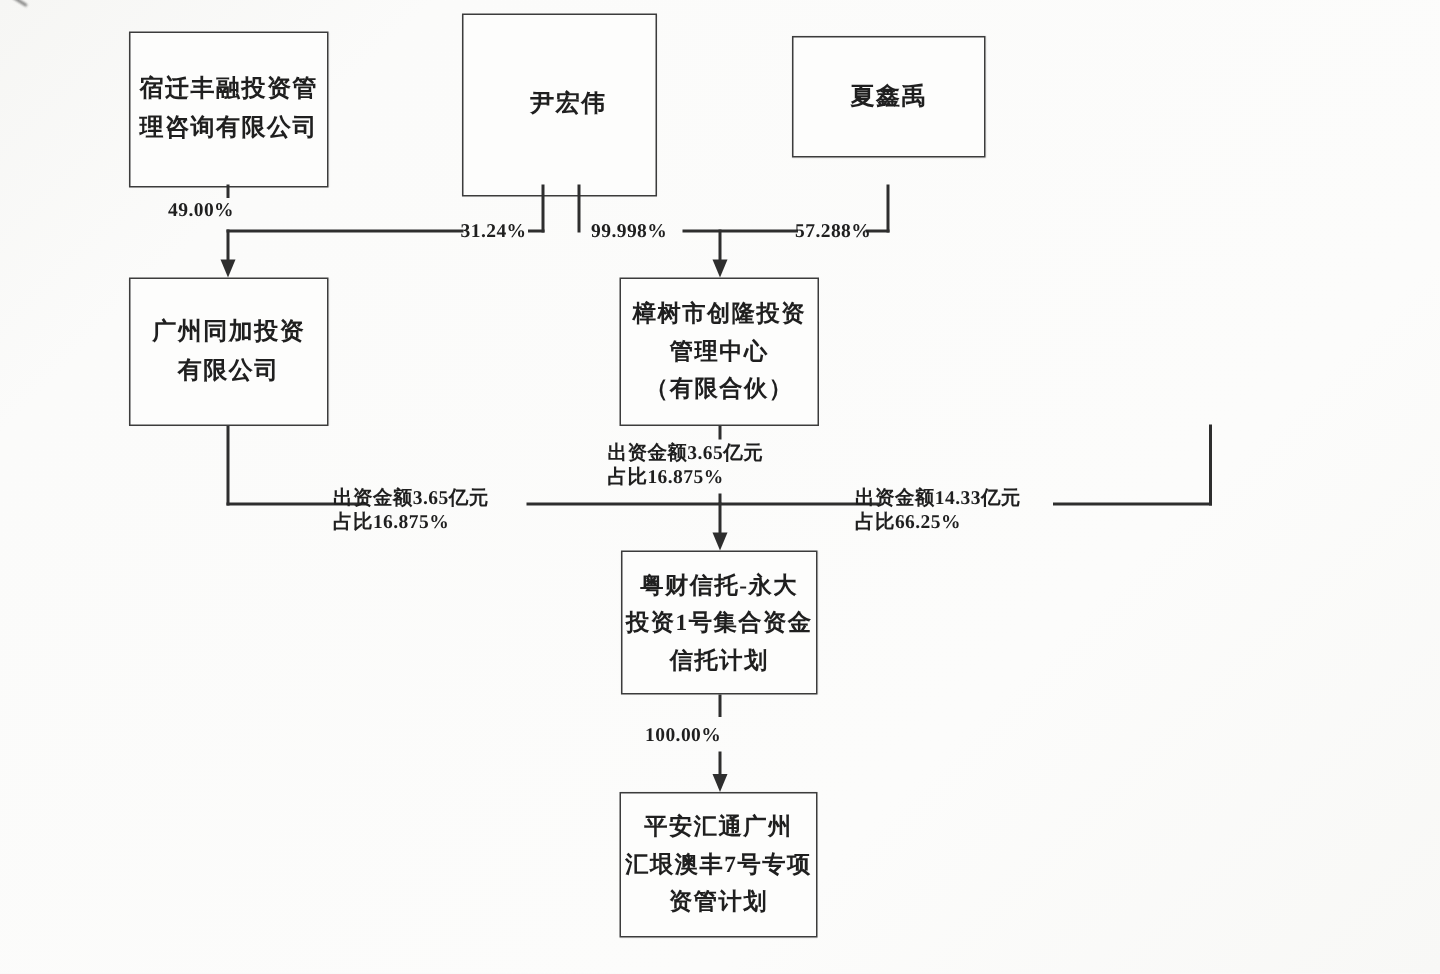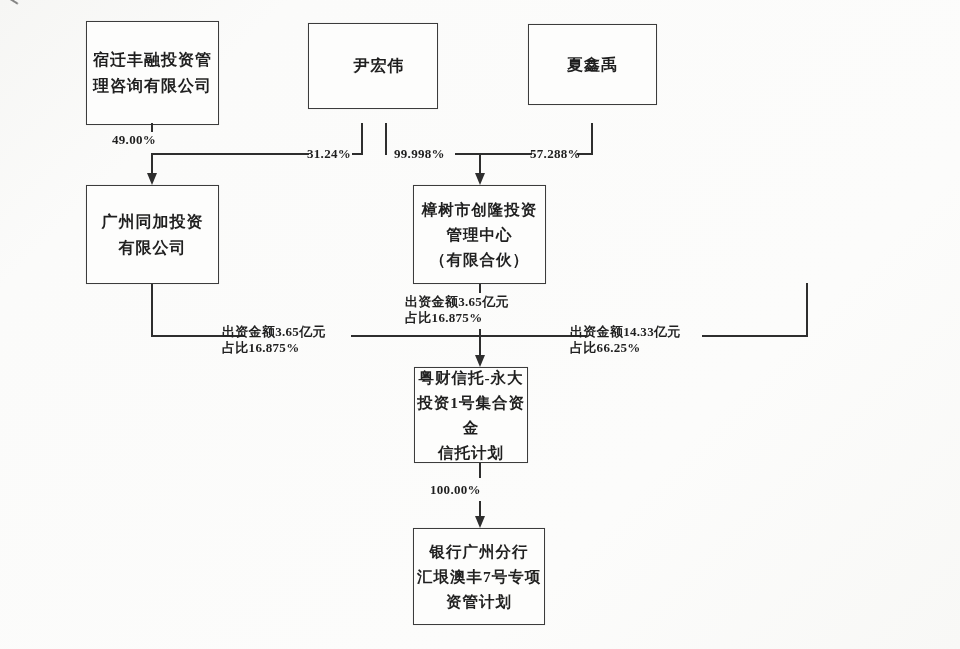--- a/index.html
+++ b/index.html
@@ -31,26 +31,26 @@
     border: 1.6px solid var(--box-border);
     display: flex; align-items: center; justify-content: center;
     text-align: center;
     color: var(--text);
     font-size: 16px; line-height: 26px; font-weight: 600;
     letter-spacing: 1px;
     white-space: pre-line;
     box-shadow: 0 0 1px rgba(0,0,0,.18);
   }
   .n1 { left: 86px;  top: 21px;  width: 133px; height: 104px; }
-  .n2 { left: 308px; top: 23px;  width: 130px; height: 86px; padding-left: 12px; }
+  .n2 { left: 308px; top: 9px;  width: 130px; height: 122px; padding-left: 12px; }
   .n3 { left: 528px; top: 24px;  width: 129px; height: 81px;  }
   .n4 { left: 86px;  top: 185px; width: 133px; height: 99px;  }
   .n5 { left: 413px; top: 185px; width: 133px; height: 99px;  font-size: 15.5px; line-height: 25px; }
   .n6 { left: 741px; top: 185px; width: 132px; height: 98px;  }
-  .n7 { left: 414px; top: 367px; width: 114px; height: 96px;  font-size: 15.5px; line-height: 25px; }
+  .n7 { left: 414px; top: 367px; width: 131px; height: 96px;  font-size: 15.5px; line-height: 25px; }
   .n8 { left: 413px; top: 528px; width: 132px; height: 97px;  font-size: 15.5px; line-height: 25px; }
 
   .hline, .vline { position: absolute; background: var(--line); }
   .hline { height: 1.8px; }
   .vline { width: 1.8px; }
 
   
   .t1-tick   { left: 151px; top: 123px; height: 9px; }
   .t1-h-a    { left: 151px; top: 153px; width: 158px; }
   .t1-h-b    { left: 352px; top: 153px; width: 11px; }
@@ -116,21 +116,21 @@
   <div class="node n2">尹宏伟</div>
   <div class="node n3">夏鑫禹</div>
   <div class="node n5">樟树市创隆投资
 管理中心
 （有限合伙）</div>
   <div class="node n4">广州同加投资
 有限公司</div>
   <div class="node n7">粤财信托-永大
 投资1号集合资金
 信托计划</div>
-  <div class="node n8">银行广州分行
+  <div class="node n8">平安汇通广州
 汇垠澳丰7号专项
 资管计划</div>
 
   <div class="vline t1-tick"></div>
   <div class="hline t1-h-a"></div>
   <div class="hline t1-h-b"></div>
   <div class="vline t1-leg2a"></div>
   <div class="vline t1-leg2b"></div>
   <div class="hline t1-h-c"></div>
   <div class="hline t1-h-d"></div>

